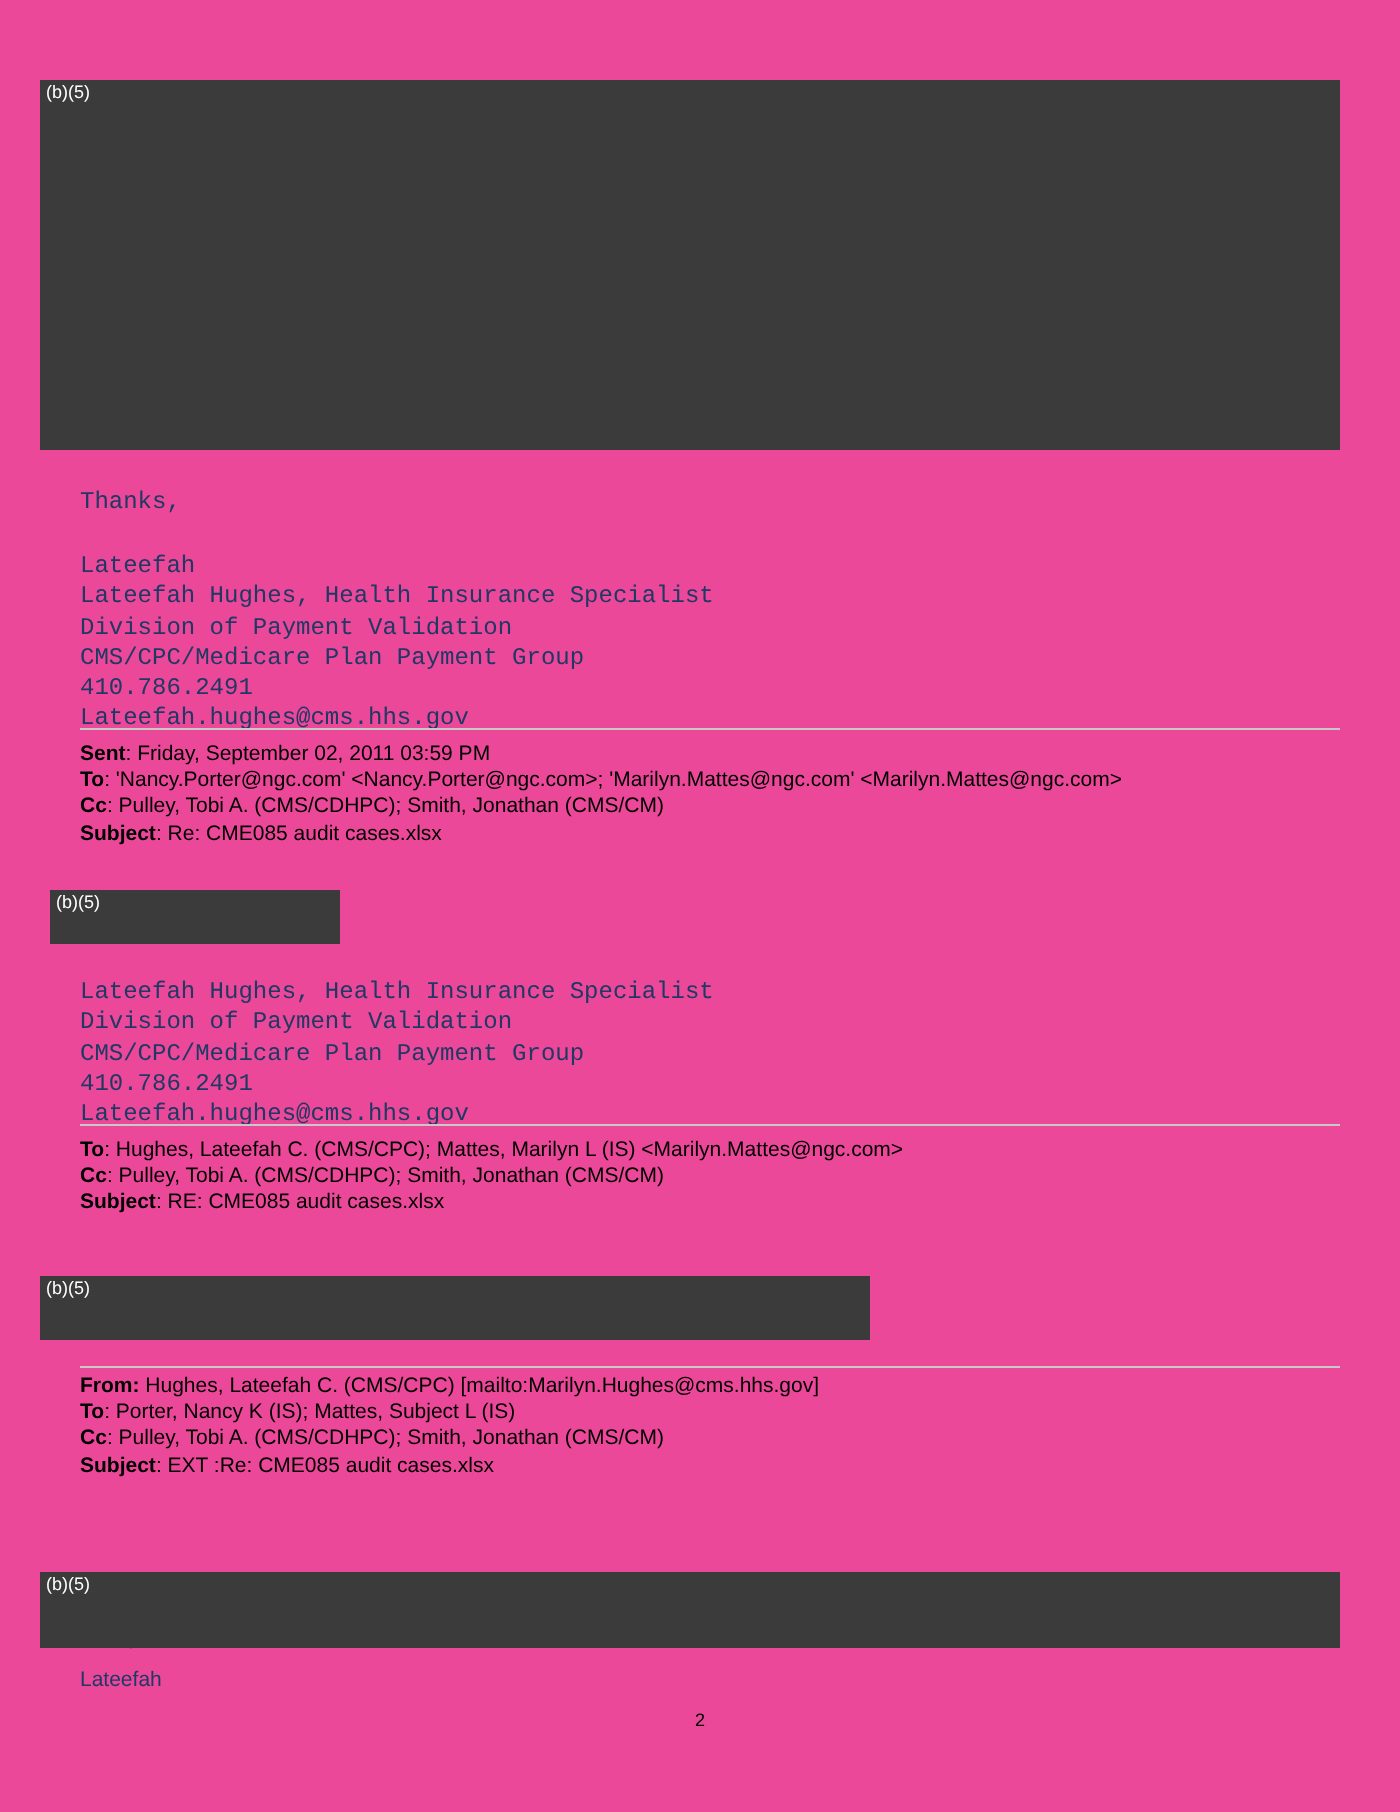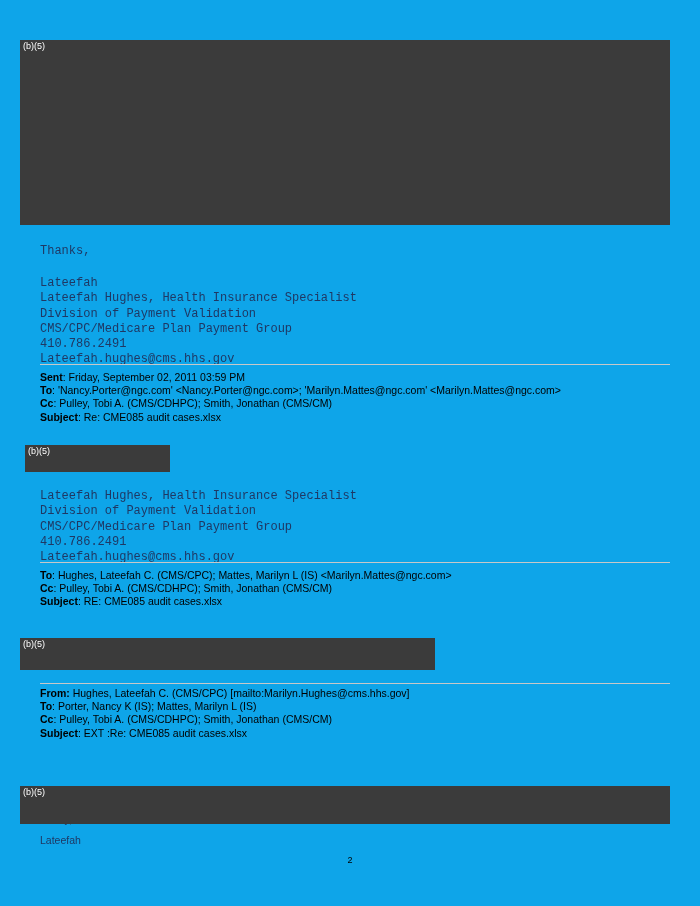--- a/index.html
+++ b/index.html
@@ -11,21 +11,21 @@
     width: 700px;
     height: 906px;
     font-family: "Liberation Sans", sans-serif;
     position: relative;
     overflow: hidden;
   }
   .page {
     position: relative;
     width: 700px;
     height: 906px;
-    background: #0ea5e9;
+    background: #ec4899;
   }
 
   
   .redaction {
     position: absolute;
     background: #3b3b3b;
     color: #ffffff;
   }
   .redaction .rlabel {
     position: absolute;
@@ -136,21 +136,21 @@
   </div>
 
   <div class="redaction" style="left:20px; top:638px; width:415px; height:32px;">
     <span class="rlabel">(b)(5)</span>
   </div>
 
   <div class="hrule" style="left:40px; top:683px; width:630px;"></div>
 
   <div class="hdr-block" style="left:40px; top:687px;">
     <div class="line"><span class="lbl">From:</span><span> Hughes, Lateefah C. (CMS/CPC) [mailto:Marilyn.Hughes@cms.hhs.gov]</span></div>
-    <div class="line"><span class="lbl">To</span><span>: Porter, Nancy K (IS); Mattes, Marilyn L (IS)</span></div>
+    <div class="line"><span class="lbl">To</span><span>: Porter, Nancy K (IS); Mattes, Subject L (IS)</span></div>
     <div class="line"><span class="lbl">Cc</span><span>: Pulley, Tobi A. (CMS/CDHPC); Smith, Jonathan (CMS/CM)</span></div>
     <div class="line"><span class="lbl">Subject</span><span>: EXT :Re: CME085 audit cases.xlsx</span></div>
   </div>
 
   <div class="plain-text" style="left:40px; top:812px;">Nancy,</div>
 
   <div class="redaction" style="left:20px; top:786px; width:650px; height:38px;">
     <span class="rlabel">(b)(5)</span>
   </div>
 

